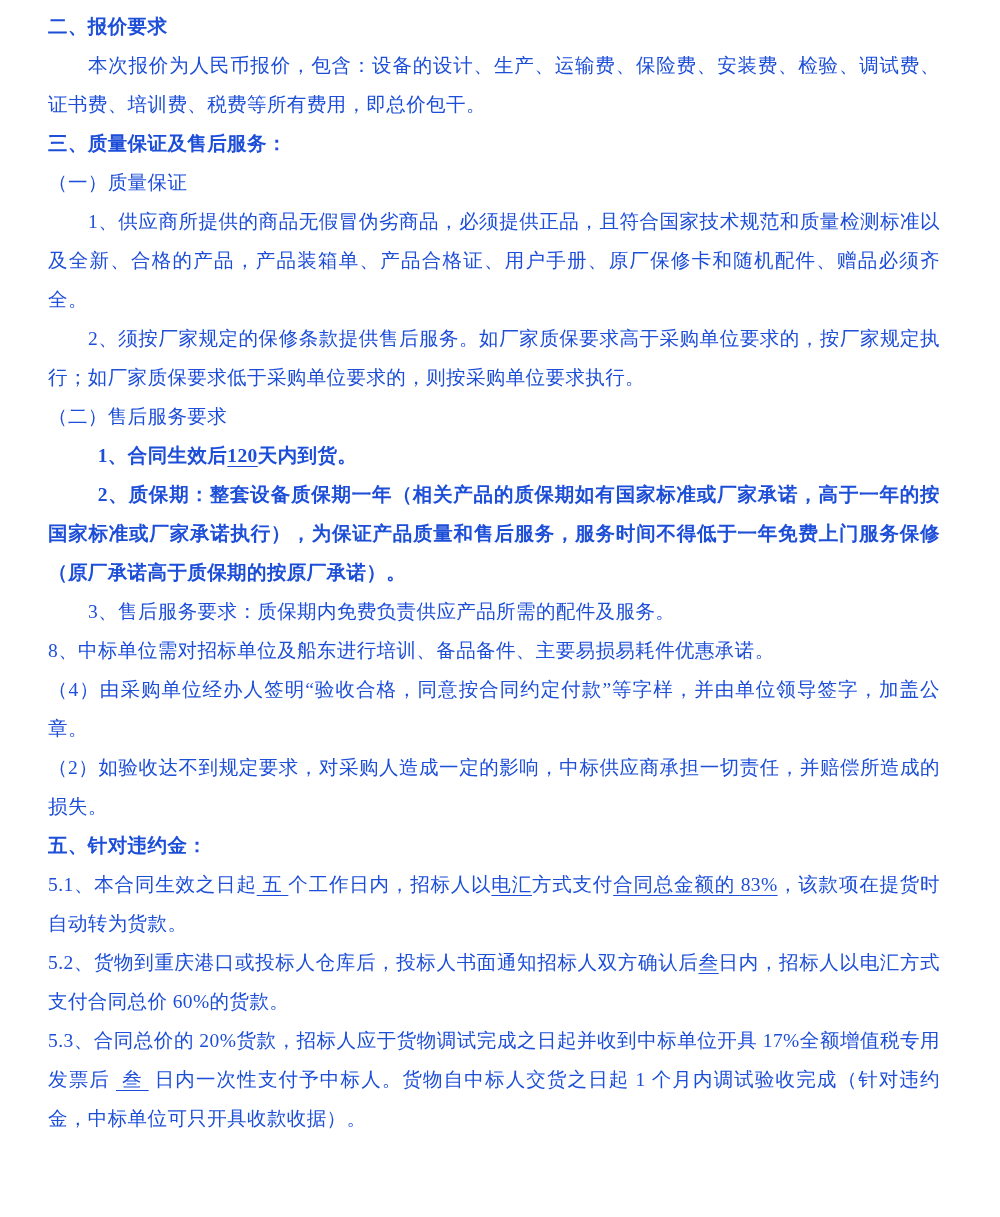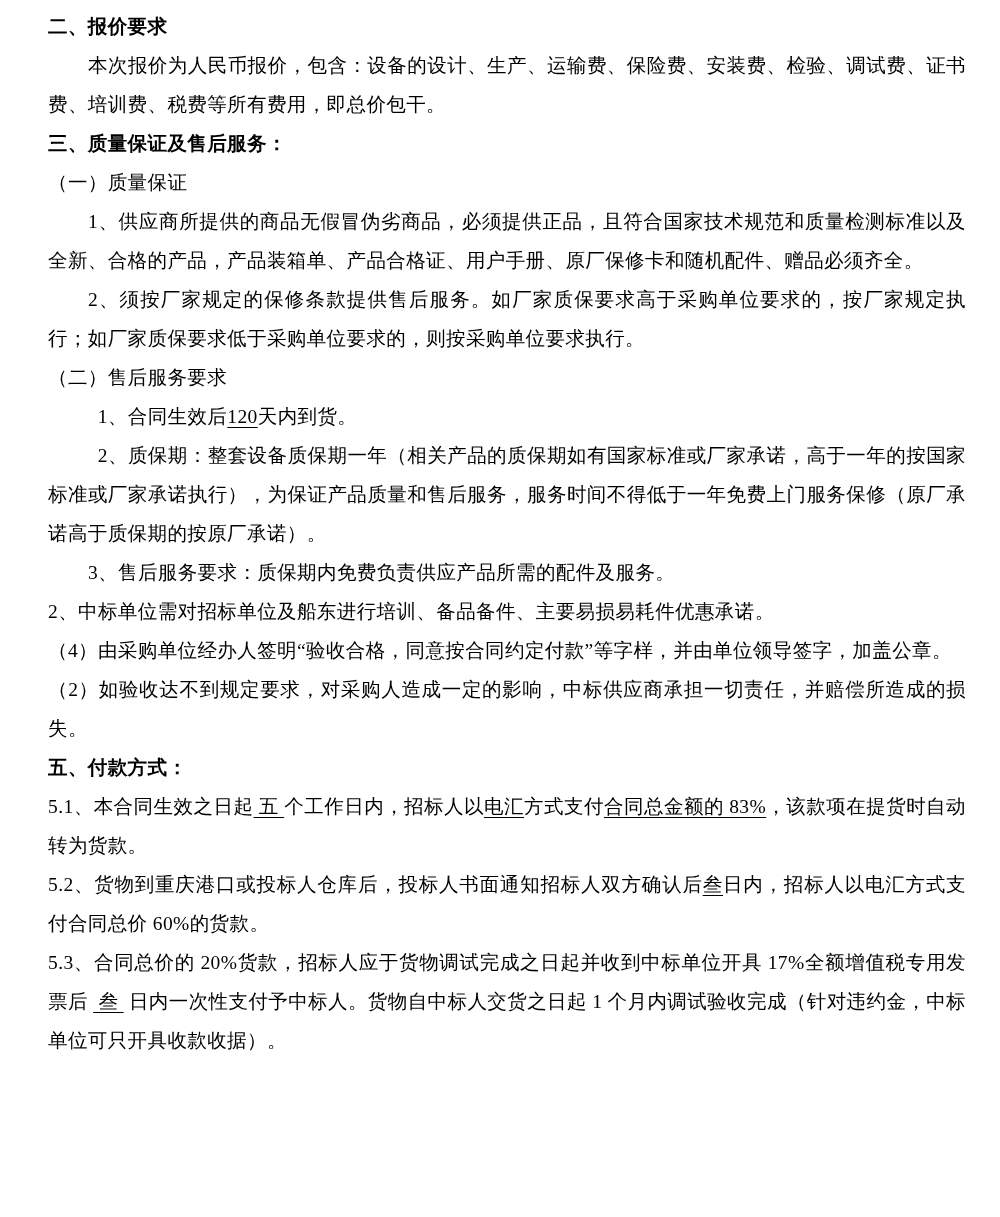--- a/index.html
+++ b/index.html
@@ -5,39 +5,39 @@
   html, body {
     margin: 0;
     padding: 0;
     background: #ffffff;
   }
   .page {
     box-sizing: border-box;
     width: 1000px;
     min-height: 1217px;
     background: #ffffff;
-    padding: 7px 34px 24px 48px;
+    padding: 7px 60px 24px 48px;
     font-family: "Liberation Serif", "DejaVu Serif", serif;
     font-size: 19.5px;
     line-height: 39px;
-    color: #000000;
+    color: #1d4ed8;
     text-align: justify;
     letter-spacing: 0.4px;
   }
   .page p {
     margin: 0;
     white-space: pre-wrap;
   }
   p.heading {
     font-weight: bold;
     text-align: left;
   }
   .indent-none   { text-indent: 0; }
   .indent-std    { text-indent: 2.05em; }
-  .indent-lg     { text-indent: 2.55em; }
+  .indent-lg     { text-indent: 2.55em; font-weight: bold; }
   .run-u {
     text-decoration: underline;
     text-underline-offset: 4px;
     text-decoration-thickness: 1.2px;
   }
 </style>
 </head>
 <body>
 
 <div class="page">
@@ -45,21 +45,21 @@
       <p class="heading indent-none"><span>二、报价要求</span></p>
       <p class="indent-std"><span>本次报价为人民币报价，包含：设备的设计、生产、运输费、保险费、安装费、检验、调试费、证书费、培训费、税费等所有费用，即总价包干。</span></p>
       <p class="heading indent-none"><span>三、质量保证及售后服务：</span></p>
       <p class="indent-none"><span>（一）质量保证</span></p>
       <p class="indent-std"><span>1、供应商所提供的商品无假冒伪劣商品，必须提供正品，且符合国家技术规范和质量检测标准以及全新、合格的产品，产品装箱单、产品合格证、用户手册、原厂保修卡和随机配件、赠品必须齐全。</span></p>
       <p class="indent-std"><span>2、须按厂家规定的保修条款提供售后服务。如厂家质保要求高于采购单位要求的，按厂家规定执行；如厂家质保要求低于采购单位要求的，则按采购单位要求执行。</span></p>
       <p class="indent-none"><span>（二）售后服务要求</span></p>
       <p class="indent-lg"><span>1、合同生效后</span><span class="run-u">120</span><span>天内到货。</span></p>
       <p class="indent-lg"><span>2、质保期：整套设备质保期一年（相关产品的质保期如有国家标准或厂家承诺，高于一年的按国家标准或厂家承诺执行），为保证产品质量和售后服务，服务时间不得低于一年免费上门服务保修（原厂承诺高于质保期的按原厂承诺）。</span></p>
       <p class="indent-std"><span>3、售后服务要求：质保期内免费负责供应产品所需的配件及服务。</span></p>
-      <p class="indent-none"><span>2、中标单位需对招标单位及船东进行培训、备品备件、主要易损易耗件优惠承诺。</span></p>
+      <p class="indent-none"><span>8、中标单位需对招标单位及船东进行培训、备品备件、主要易损易耗件优惠承诺。</span></p>
       <p class="indent-none"><span>（4）由采购单位经办人签明“验收合格，同意按合同约定付款”等字样，并由单位领导签字，加盖公章。</span></p>
       <p class="indent-none"><span>（2）如验收达不到规定要求，对采购人造成一定的影响，中标供应商承担一切责任，并赔偿所造成的损失。</span></p>
-      <p class="heading indent-none"><span>五、付款方式：</span></p>
+      <p class="heading indent-none"><span>五、针对违约金：</span></p>
       <p class="indent-none"><span>5.1、本合同生效之日起</span><span class="run-u"> 五 </span><span>个工作日内，招标人以</span><span class="run-u">电汇</span><span>方式支付</span><span class="run-u">合同总金额的 83%</span><span>，该款项在提货时自动转为货款。</span></p>
       <p class="indent-none"><span>5.2、货物到重庆港口或投标人仓库后，投标人书面通知招标人双方确认后</span><span class="run-u">叁</span><span>日内，招标人以电汇方式支付合同总价 60%的货款。</span></p>
       <p class="indent-none"><span>5.3、合同总价的 20%货款，招标人应于货物调试完成之日起并收到中标单位开具 17%全额增值税专用发票后 </span><span class="run-u"> 叁 </span><span> 日内一次性支付予中标人。货物自中标人交货之日起 1 个月内调试验收完成（针对违约金，中标单位可只开具收款收据）。</span></p>
     </div>
 </div>
 
 </body></html>

